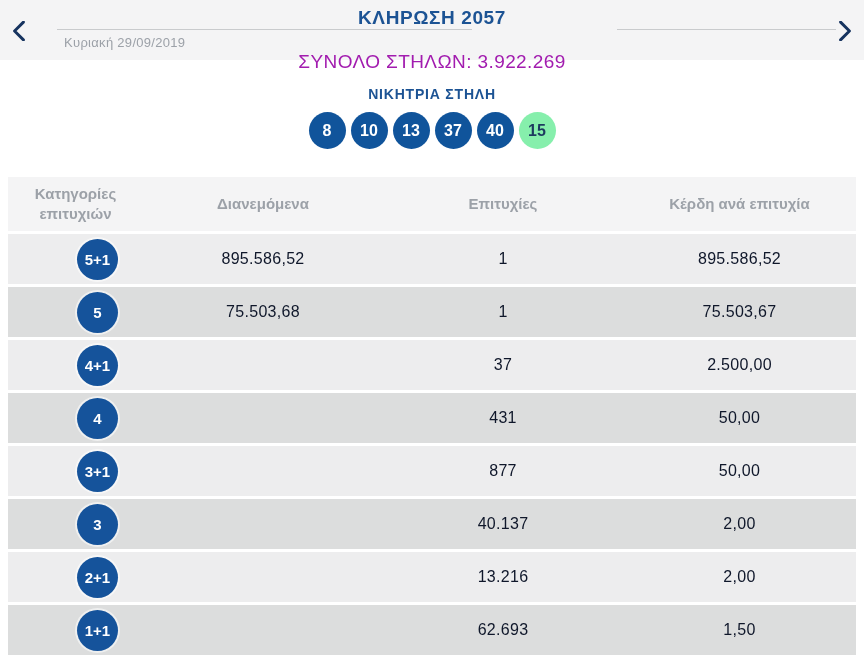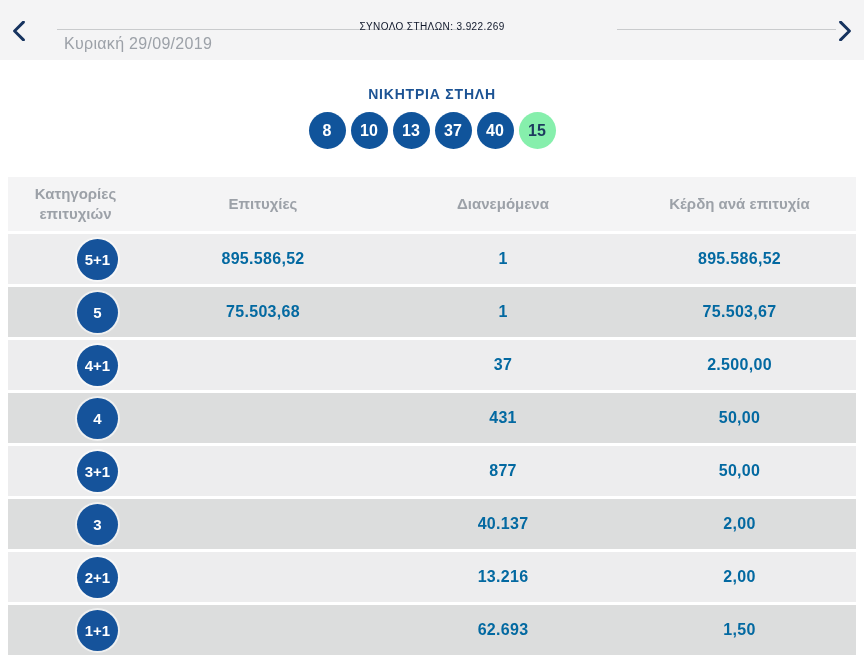--- a/index.html
+++ b/index.html
@@ -15,22 +15,22 @@
     position:absolute; top:18px; width:26px; height:26px; border:0; background:transparent;
     cursor:pointer; display:flex; align-items:center; justify-content:center; padding:0;
   }
   .nav-btn.prev { left:6px; }
   .nav-btn.next { right:6px; }
   .hline { position:absolute; top:29px; height:1px; background:#c9cbcd; }
   .hline.left  { left:57px;  width:415px; }
   .hline.right { left:617px; width:219px; }
   .hdr-center { position:absolute; left:0; top:7px; width:100%; text-align:center; }
   .draw-title { color:#1c5394; font-size:19px; font-weight:bold; letter-spacing:.6px; }
-  .draw-sub   { margin-top:14px; color:#0f172a; font-size:10px; letter-spacing:.4px; }
-  .draw-date  { position:absolute; left:64px; top:35px; color:#9ca1a8; font-size:16px; letter-spacing:.3px; }
+  .draw-sub   { margin-top:22px; color:#a21caf; font-size:19px; letter-spacing:.4px; }
+  .draw-date  { position:absolute; left:64px; top:35px; color:#9ca1a8; font-size:13px; letter-spacing:.3px; }
 
   
   .winning { text-align:center; }
   .winning-heading { margin-top:26px; color:#1c5394; font-size:14px; font-weight:bold; letter-spacing:.8px; }
   .balls { margin-top:10px; display:flex; justify-content:center; align-items:center; gap:5px; }
   .ball {
     width:37px; height:37px; border-radius:50%; background:#10549b; color:#ffffff;
     font-size:16px; font-weight:bold; display:flex; align-items:center; justify-content:center;
   }
   .ball.joker { background:#86efac; color:#1d3a5f; }
@@ -40,21 +40,21 @@
   .trow {
     display:grid; grid-template-columns:135px 240px 240px 1fr;
     align-items:center; height:50px; margin-bottom:3px;
   }
   .trow.thead { height:54px; background:#f4f4f5;font-weight:bold; }
   .trow.light { background:#ededee; }
   .trow.dark  { background:#dcdddd; }
   .cell { text-align:center; }
   .hcell { color:#9ca1a8; font-size:15px; line-height:1.35; }
   .hcell.cat { max-width:118px; margin:0 auto; }
-  .vcell { color:#0369a1; font-size:16px; font-weight:bold; letter-spacing:.3px; }
+  .vcell { color:#0f172a; font-size:16px; font-weight:normal; letter-spacing:.3px; }
   .badge {
     display:inline-flex; width:41px; height:41px; border-radius:50%; background:#15539b;
     color:#ffffff; font-size:15px; font-weight:bold; align-items:center; justify-content:center;
     box-shadow:0 0 0 2px rgba(255,255,255,.55);
     margin-left:44px;
   }
 </style>
 </head>
 <body>
 
@@ -62,20 +62,21 @@
 
   <header class="draw-header">
     <button class="nav-btn prev">
       <svg width="12" height="20" viewBox="0 0 10 18">
         <path d="M9 1 L1 9 L9 17" fill="none" stroke="#16335f" stroke-width="2.6" stroke-linecap="round" stroke-linejoin="round"></path>
       </svg>
     </button>
     <div class="hline left"></div>
     <div class="hline right"></div>
     <div class="hdr-center">
+      <div class="draw-title">ΚΛΗΡΩΣΗ 2057</div>
       <div class="draw-sub">ΣΥΝΟΛΟ ΣΤΗΛΩΝ: 3.922.269</div>
     </div>
     <div class="draw-date">Κυριακή 29/09/2019</div>
     <button class="nav-btn next">
       <svg width="12" height="20" viewBox="0 0 10 18">
         <path d="M1 1 L9 9 L1 17" fill="none" stroke="#16335f" stroke-width="2.6" stroke-linecap="round" stroke-linejoin="round"></path>
       </svg>
     </button>
   </header>
 
@@ -87,22 +88,22 @@
       <span class="ball">13</span>
       <span class="ball">37</span>
       <span class="ball">40</span>
       <span class="ball joker">15</span>
     </div>
   </section>
 
   <section class="results">
     <div class="trow thead">
       <div class="cell hcell cat">Κατηγορίες επιτυχιών</div>
+      <div class="cell hcell">Διανεμόμενα</div>
       <div class="cell hcell">Επιτυχίες</div>
-      <div class="cell hcell">Διανεμόμενα</div>
       <div class="cell hcell">Κέρδη ανά επιτυχία</div>
     </div>
 
     <div class="trow light">
       <div class="cell"><span class="badge">5+1</span></div>
       <div class="cell vcell">895.586,52</div>
       <div class="cell vcell">1</div>
       <div class="cell vcell">895.586,52</div>
     </div>
 

